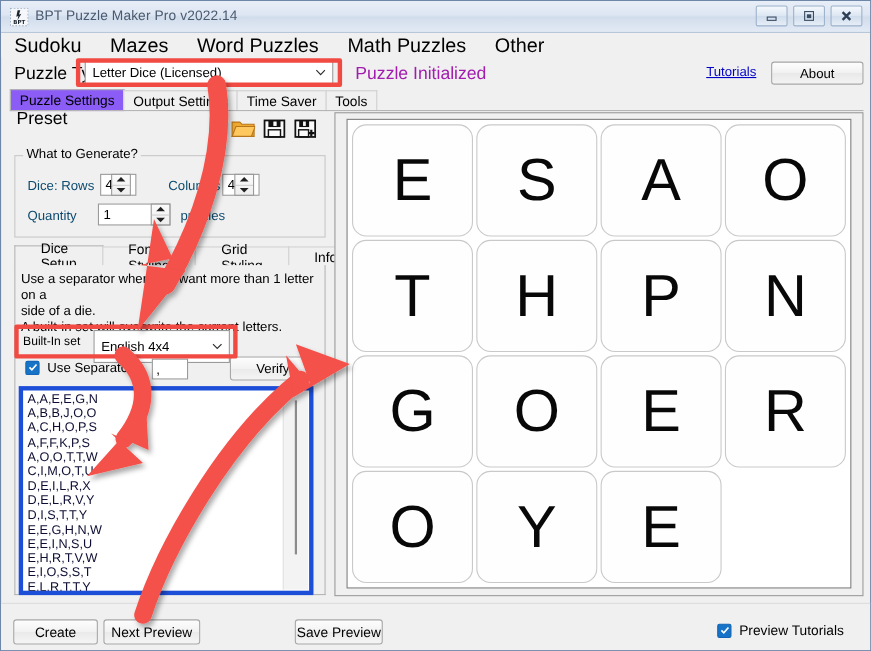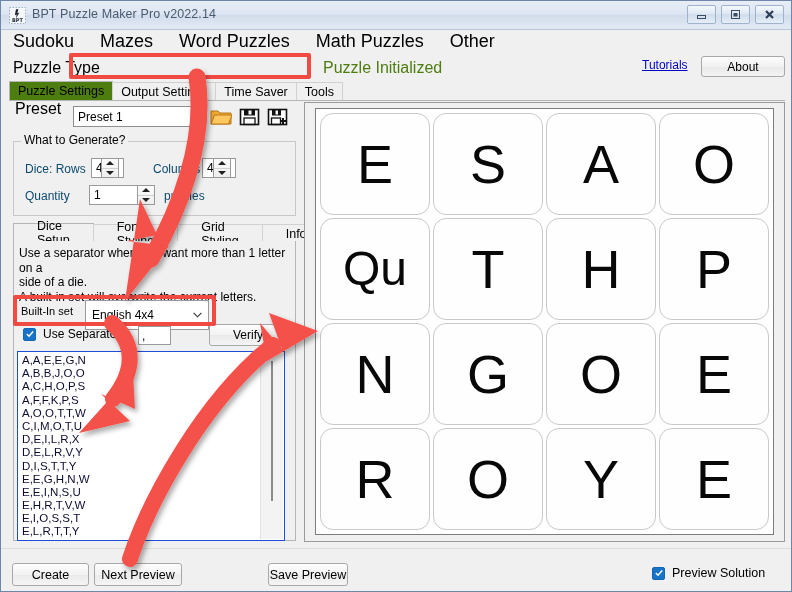--- a/index.html
+++ b/index.html
@@ -62,21 +62,21 @@
     box-sizing:border-box;
     display:flex;align-items:center;
     font-size:12px;color:#000;
     padding-left:6px;
   }
   .chev{
     position:absolute;right:6px;top:50%;margin-top:-3px;
     width:9px;height:6px;
   }
   #ptcombo{left:76px;top:2px;width:226px;height:22px;}
-  .initlabel{position:absolute;left:322px;top:6px;color:#4d7c0f;}
+  .initlabel{position:absolute;left:322px;top:6px;color:#a21caf;}
   .tutorials{
     position:absolute;left:641px;top:57px;
     color:#0000c8;text-decoration:underline;font-size:12px;cursor:pointer;
   }
   .aboutbtn{
     position:absolute;left:700px;top:55px;width:84px;height:21px;
     background:linear-gradient(to bottom,#fdfdfd,#f1f1f1 50%,#e9e9e9 51%,#f3f3f3);
     border:1px solid #a8a8a8;border-radius:3px;
     display:flex;align-items:center;justify-content:center;
     font-size:12px;box-sizing:border-box;
@@ -90,21 +90,21 @@
   .tab{
     height:19px;padding:0 8px;
     display:flex;align-items:center;
     font-size:12.5px;color:#000;
     background:#f0f0f0;
     border:1px solid #d0d0d0;border-bottom:none;
     box-sizing:border-box;
     margin-right:-1px;
   }
   .tab.active{
-    background:#4d7c0f;
+    background:#8b5cf6;
     border:1px solid #b5b5b5;border-bottom:1px solid #f0f0f0;
     height:20px;
     font-weight:normal;
   }
 
   
   .content{
     position:absolute;left:8px;top:99px;width:776px;height:447px;
     border-top:1px solid #b5b5b5;
     box-sizing:border-box;
@@ -199,21 +199,21 @@
     position:absolute;left:208px;top:323px;width:78px;height:22px;
     background:linear-gradient(to bottom,#fdfdfd,#f2f2f2 50%,#eaeaea 51%,#f4f4f4);
     border:1px solid #a8a8a8;border-radius:3px;
     display:flex;align-items:center;justify-content:center;font-size:12px;
     box-sizing:border-box;
   }
 
   
   .listbox{
     position:absolute;left:16px;top:350px;width:268px;height:190px;
-    background:#fff;border:1px solid #1d4ed8;
+    background:#fff;border:4px solid #1d4ed8;
     box-sizing:border-box;overflow:hidden;
   }
   .listinner{
     position:absolute;left:4px;top:2px;right:26px;
     font-size:11.5px;line-height:13.2px;color:#0d0d33;
     white-space:pre;
   }
   .listline{height:13.2px;}
   .lsbar{
     position:absolute;right:1px;top:1px;width:22px;bottom:1px;
@@ -313,37 +313,40 @@
   <div class="menubar">
     <div class="menuitem">Sudoku</div>
     <div class="menuitem">Mazes</div>
     <div class="menuitem">Word Puzzles</div>
     <div class="menuitem">Math Puzzles</div>
     <div class="menuitem">Other</div>
   </div>
 
   <div class="ptrow">
     <div class="lbl ptlabel">Puzzle Type</div>
+    <div class="combo" id="ptcombo">
+      <span>Letter Dice (Licensed)</span>
+      <svg class="chev" viewBox="0 0 9 6">
+        <path d="M0.6 0.8 L4.5 4.8 L8.4 0.8" stroke="#303030" stroke-width="1.1" fill="none"></path>
+      </svg>
+    </div>
     <div class="lbl initlabel">Puzzle Initialized</div>
   </div>
   <div class="tutorials">Tutorials</div>
   <div class="aboutbtn">About</div>
 
   <div class="tabstrip">
     <div class="tab active">Puzzle Settings</div>
     <div class="tab">Output Settings</div>
     <div class="tab">Time Saver</div>
     <div class="tab">Tools</div>
   </div>
   <div class="content"></div>
 
   <div class="lbl presetlabel">Preset</div>
-  <div class="presetinput">
-    <span>Preset 1</span>
-  </div>
   <div class="iconbtn" style="left:208px">
     <svg width="22" height="20" viewBox="0 0 22 20">
       <path d="M1 4 h7 l2 2 h11 v11 H1 Z" fill="#f0a92e" stroke="#b8761a"></path>
       <path d="M1 17 L4.5 8 H22 L18.5 17 Z" fill="#ffc85e" stroke="#b8761a"></path>
     </svg>
   </div>
   <div class="iconbtn" style="left:236px">
     <svg width="21" height="20" viewBox="0 0 21 20">
       <rect x="1.5" y="2.5" width="18" height="15" fill="#fafafa" stroke="#111" stroke-width="1.6"></rect>
       <rect x="5" y="2.5" width="11" height="6" fill="#111"></rect>
@@ -446,21 +449,20 @@
     </div>
   </div>
 
   <div class="previewwrap">
     <div class="previewpad">
       <div class="dicegrid" id="dice-grid">
           <div class="die">E</div>
           <div class="die">S</div>
           <div class="die">A</div>
           <div class="die">O</div>
-          <div class="die" style="font-size: 48px;">Qu</div>
           <div class="die">T</div>
           <div class="die">H</div>
           <div class="die">P</div>
           <div class="die">N</div>
           <div class="die">G</div>
           <div class="die">O</div>
           <div class="die">E</div>
           <div class="die">R</div>
           <div class="die">O</div>
           <div class="die">Y</div>
@@ -472,21 +474,21 @@
   <div class="bottombar">
     <div class="btn" id="createbtn">Create</div>
     <div class="btn" id="nextprevbtn">Next Preview</div>
     <div class="btn" id="saveprevbtn">Save Preview</div>
     <div class="prevsol">
       <span class="cbox">
         <svg class="tick" viewBox="0 0 8 8">
           <path d="M0.8 4 L3 6.2 L7.2 1.4" stroke="#ffffff" stroke-width="1.5" fill="none"></path>
         </svg>
       </span>
-      <span class="ctext">Preview Solution</span>
+      <span class="ctext">Preview Tutorials</span>
     </div>
   </div>
 
   <div class="redbox" style="left:68px;top:52px;width:242px;height:26px;"></div>
   <div class="redbox" style="left:12px;top:294px;width:203px;height:31px;"></div>
 
   <svg class="annot" viewBox="0 0 792 592">
     <defs>
       <filter id="ashadow" x="-40%" y="-40%" width="190%" height="190%">
         <feDropShadow dx="2.5" dy="3.5" stdDeviation="2.6" flood-color="#000" flood-opacity="0.33"></feDropShadow>

